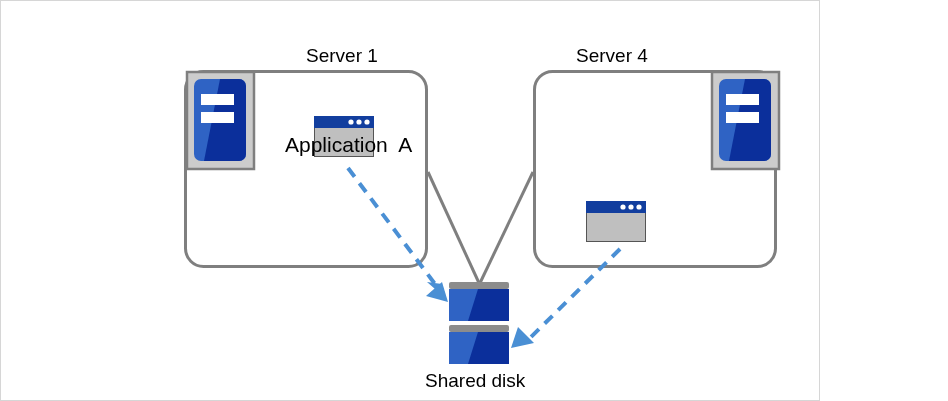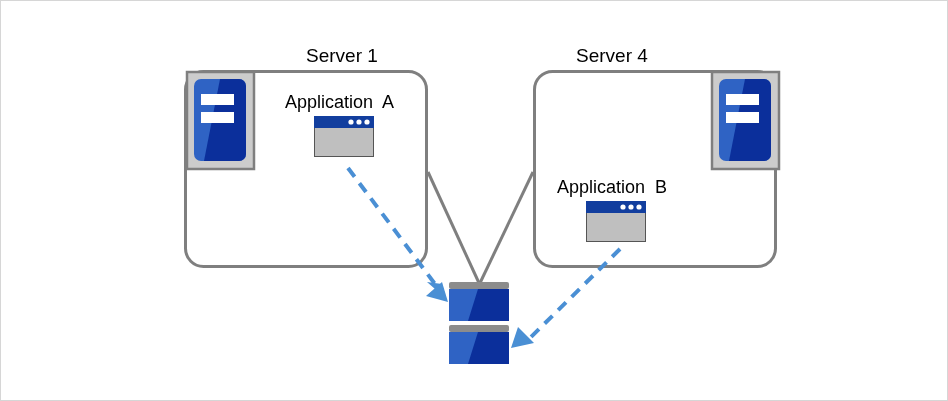--- a/index.html
+++ b/index.html
@@ -5,21 +5,21 @@
   html, body {
     margin: 0;
     padding: 0;
     background: #ffffff;
   }
   body {
     font-family: "Liberation Sans", sans-serif;
   }
   #canvas {
     position: relative;
-    width: 948px;
+    width: 820px;
     height: 401px;
     background: #ffffff;
     border: 1px solid #d6d6d6;
     box-sizing: border-box;
     overflow: hidden;
   }
   .svg-layer {
     position: absolute;
     left: 0;
     top: 0;
@@ -30,21 +30,22 @@
     position: absolute;
     color: #000000;
     font-family: "Liberation Sans", sans-serif;
     white-space: pre;
     line-height: 1;
   }
   .server-title {
     font-size: 19px;
   }
   .app-title {
-    font-size: 18px;
+    font-size: 21px;
+    margin-top: 41px;
   }
   .disk-title {
     font-size: 19px;
   }
 </style>
 </head>
 <body>
 
 <div id="canvas">
 
@@ -137,16 +138,16 @@
     </g>
 
   </svg>
 
   <div class="label server-title" style="left:305px; top:45px;">Server 1</div>
 
   <div class="label server-title" style="left:575px; top:45px;">Server 4</div>
 
   <div class="label app-title" style="left:284px; top:92px;">Application  A</div>
 
-  <div class="label app-title" style="left:556px; top:177px;">Application  B</div>
 
+  <div class="label disk-title" style="left:424px; top:370px;">Shared disk</div>
 
 </div>
 
 </body></html>

